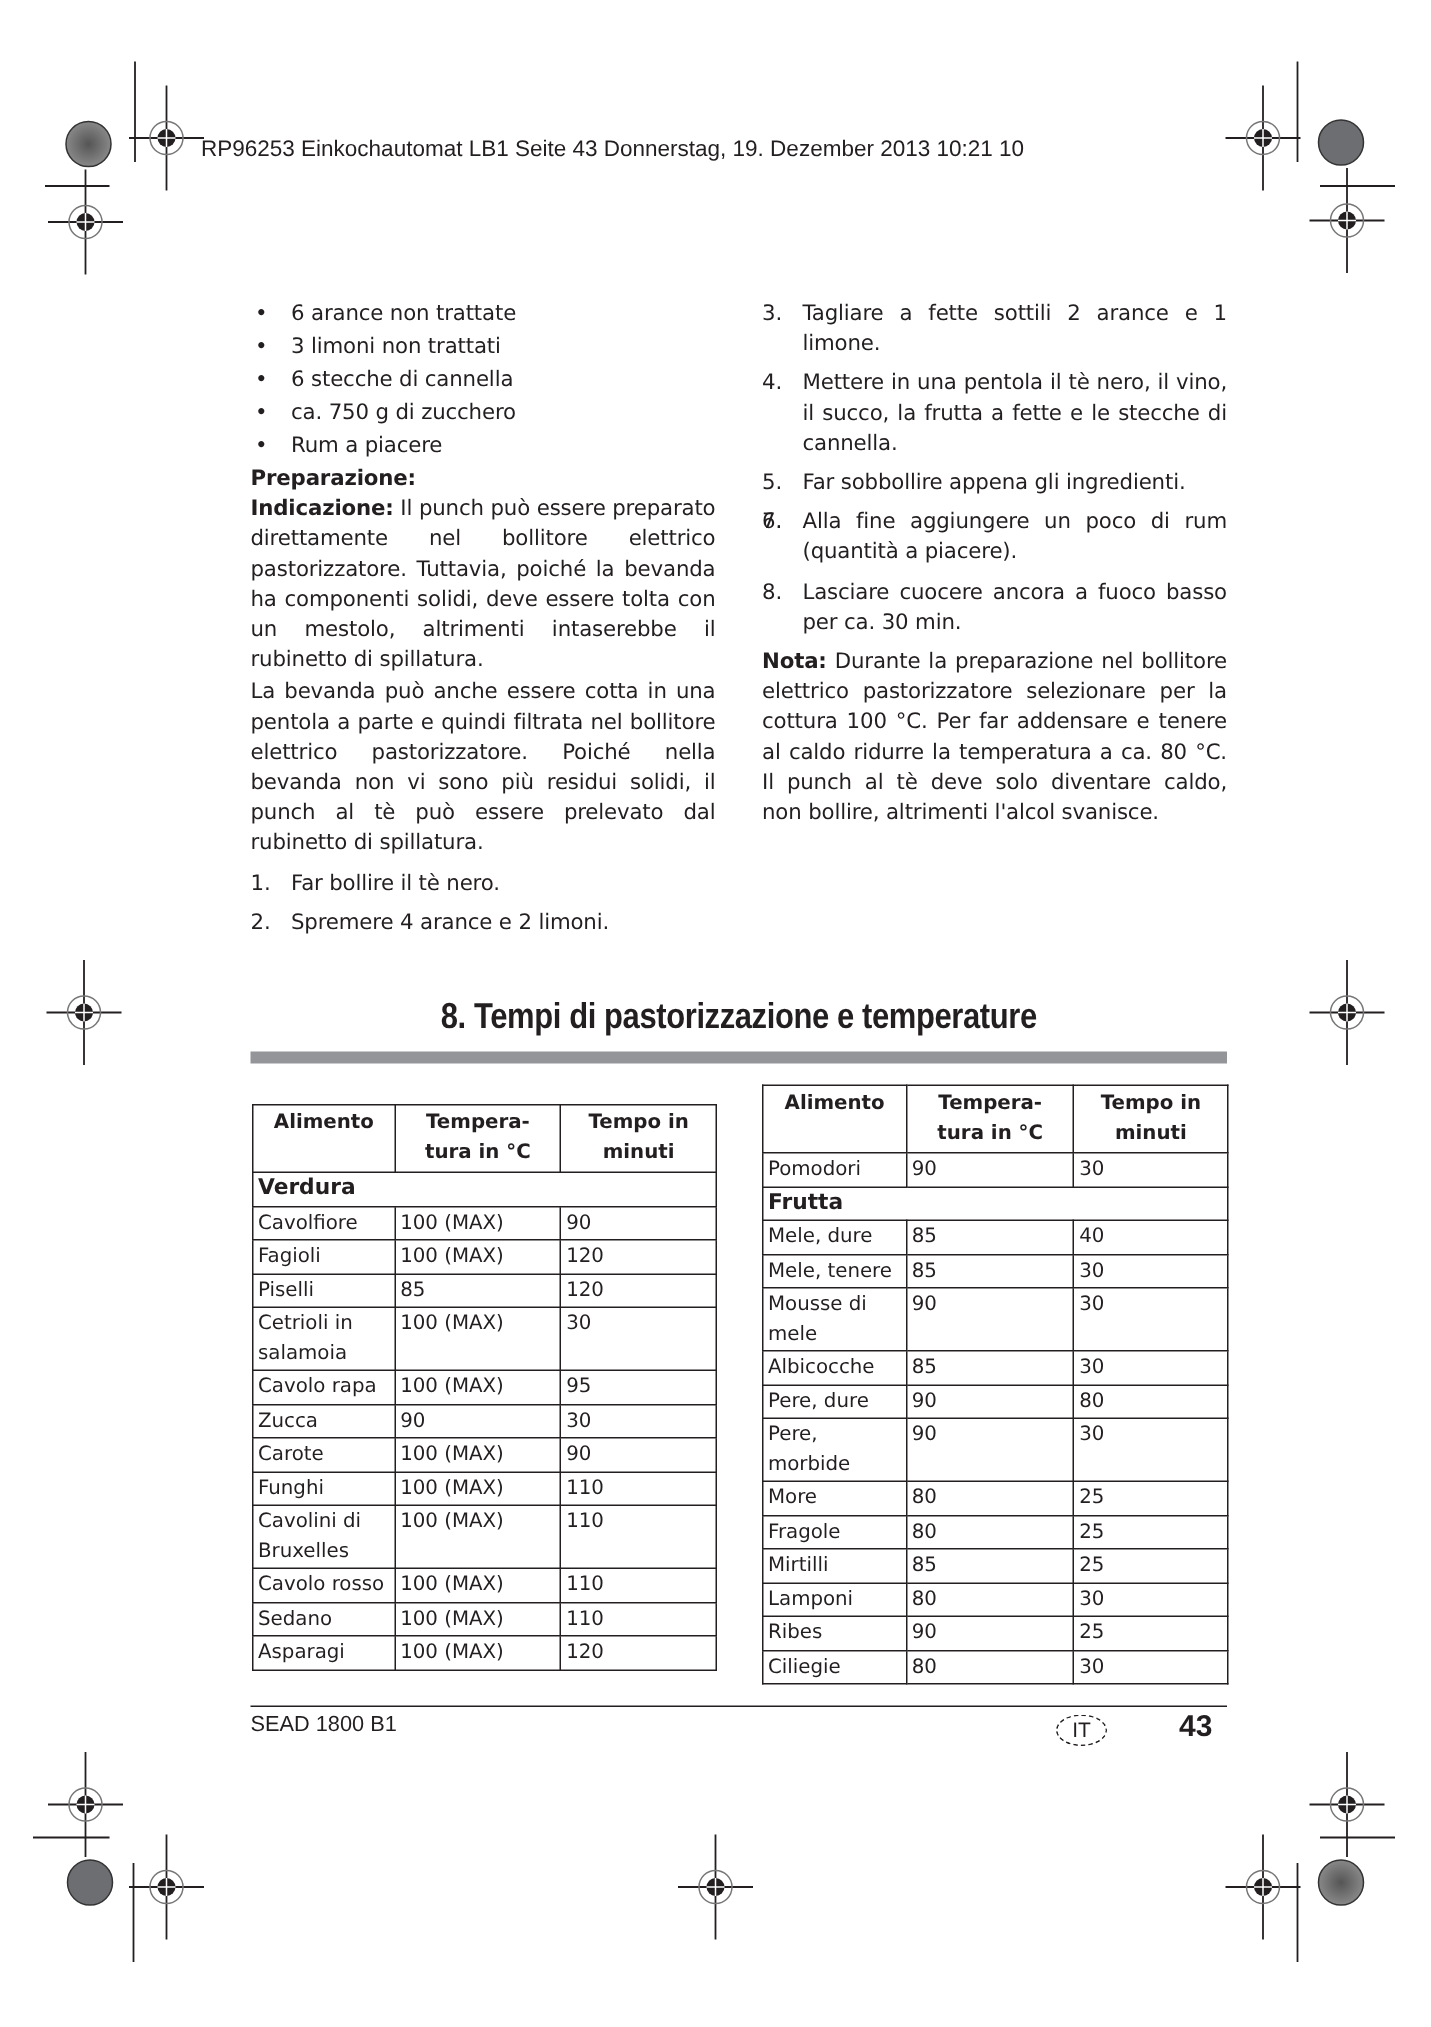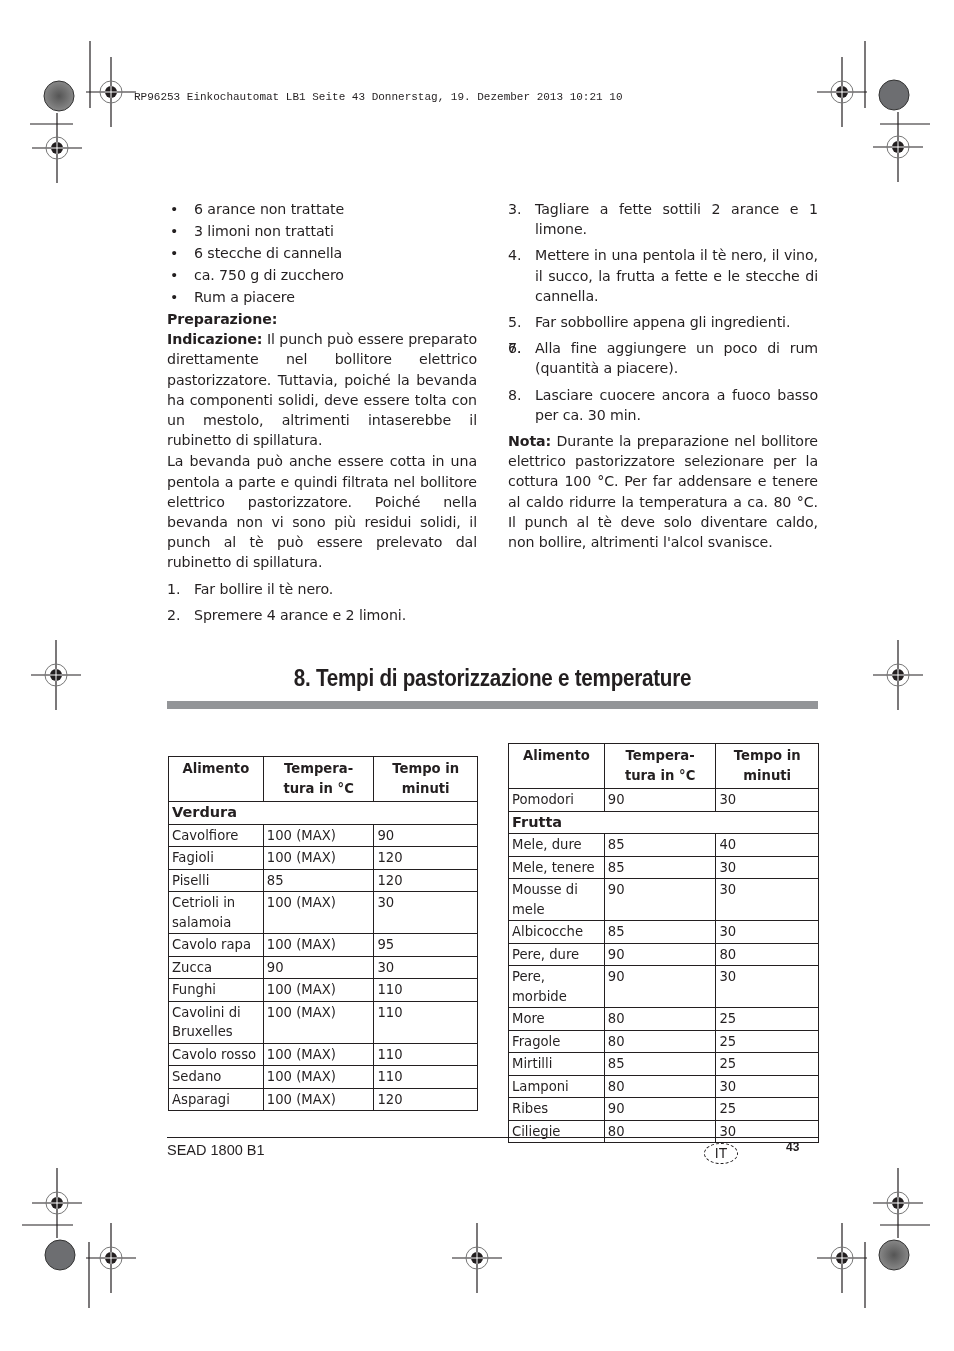--- a/index.html
+++ b/index.html
@@ -1,46 +1,46 @@
 <!DOCTYPE html>
 <html><head>
 <meta charset="utf-8">
 <style>
   html, body { margin: 0; padding: 0; background: #ffffff; }
   body { width: 954px; height: 1351px; position: relative; overflow: hidden; color: #231f20;
          font-family: "DejaVu Sans", sans-serif; }
   .abs { position: absolute; }
-  .slug { left: 134px; top: 91px; font-family: Liberation Mono, monospace; font-size: 11px; color: #231f20; white-space: nowrap; }
+  .slug { left: 134px; top: 91px; font-family: Liberation Sans, sans-serif; font-size: 15px; color: #231f20; white-space: nowrap; }
   .col { position: absolute; font-size: 14.2px; line-height: 20.2px; letter-spacing: -0.1px; }
   .col-left { left: 167px; top: 199px; width: 310px; }
   .col-right { left: 508px; top: 199px; width: 310px; }
   .bullets { list-style: none; margin: 0; padding: 0; }
   .bullets li { position: relative; padding-left: 27px; height: 22px; }
   .bullets li .dot { position: absolute; left: 3px; top: 0; }
   .b { font-weight: bold; }
   .just { text-align: justify; }
   .para { margin: 0; }
   .steps { margin: 0; padding: 0; list-style: none; }
   .steps li { position: relative; padding-left: 27px; margin-bottom: 6px; text-align: justify; }
   .steps li .num { position: absolute; left: 0; top: 0; }
   .mt6 { margin-top: 6px; }
   .h1 { left: 167px; top: 664px; width: 651px; text-align: center; font-family: "Liberation Sans", sans-serif;
         font-weight: bold; font-size: 24px; transform: scaleX(0.86); transform-origin: center; letter-spacing: -0.3px; }
   .rule { left: 167px; top: 701px; width: 651px; height: 8px; background: #939598; }
-  table.t { position: absolute; border-collapse: collapse; font-size: 13.2px; line-height: 19.5px; margin-top: 20px; }
+  table.t { position: absolute; border-collapse: collapse; font-size: 13.2px; line-height: 19.5px; }
   table.t td, table.t th { border: 1px solid #231f20; padding: 1px 3px 1px 3px; vertical-align: top; }
   table.t th { font-weight: bold; text-align: center; line-height: 20px; padding-top: 2px; padding-bottom: 2px; }
   table.t td.cat { font-weight: bold; font-size: 14.5px; }
   .t1 { left: 168px; top: 736px; width: 310px; }
   .t2 { left: 508px; top: 723px; width: 311px; }
   .footrule { left: 167px; top: 1137px; width: 651px; height: 1px; background: #231f20; }
   .model { left: 167px; top: 1142px; font-family: "Liberation Sans", sans-serif; font-weight: normal; font-size: 14.5px; }
   .lang { left: 704px; top: 1143px; width: 32px; height: 19px; border: 1px dashed #231f20; border-radius: 50%;
           text-align: center; font-size: 14px; line-height: 19px; font-family: "Liberation Sans", sans-serif; }
-  .pnum { left: 786px; top: 1140px; font-family: "Liberation Sans", sans-serif; font-weight: bold; font-size: 12px; }
+  .pnum { left: 786px; top: 1140px; font-family: "Liberation Sans", sans-serif; font-weight: bold; font-size: 20px; }
 </style>
 </head>
 <body>
 
 <svg class="abs" style="left:0;top:0" width="954" height="1351">
   <defs>
     <g id="reg">
       <line x1="-25" y1="0" x2="25" y2="0" stroke="#231f20" stroke-width="1.2"></line>
       <line x1="0" y1="-35" x2="0" y2="35" stroke="#231f20" stroke-width="1.2"></line>
       <circle r="11" fill="none" stroke="#777" stroke-width="1"></circle>
@@ -161,20 +161,25 @@
         <td>Cavolo rapa</td>
         <td>100 (MAX)</td>
         <td>95</td>
       </tr>
       <tr>
         <td>Zucca</td>
         <td>90</td>
         <td>30</td>
       </tr>
       <tr>
+        <td>Carote</td>
+        <td>100 (MAX)</td>
+        <td>90</td>
+      </tr>
+      <tr>
         <td>Funghi</td>
         <td>100 (MAX)</td>
         <td>110</td>
       </tr>
       <tr>
         <td>Cavolini di Bruxelles</td>
         <td>100 (MAX)</td>
         <td>110</td>
       </tr>
       <tr>

